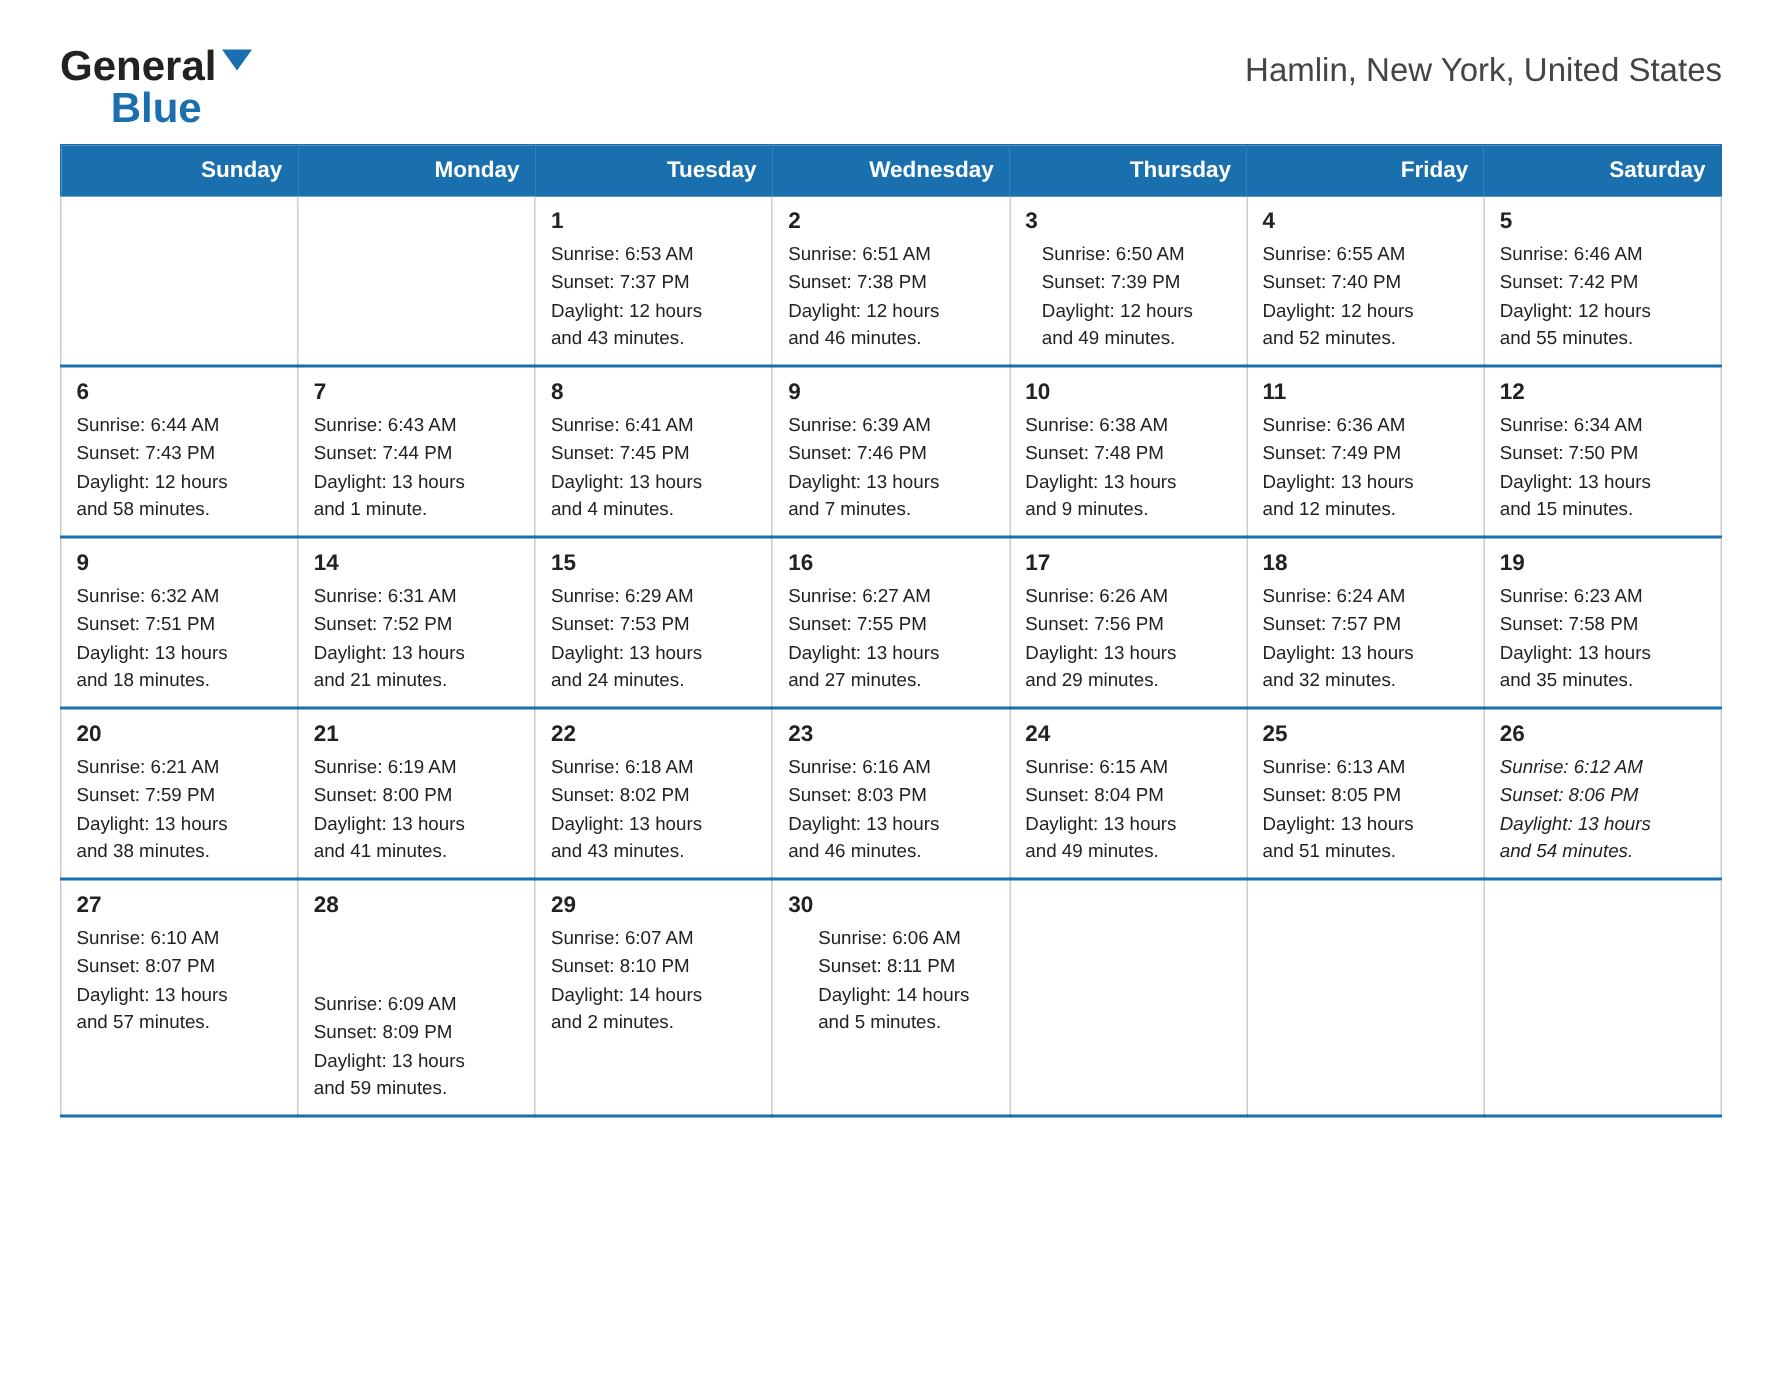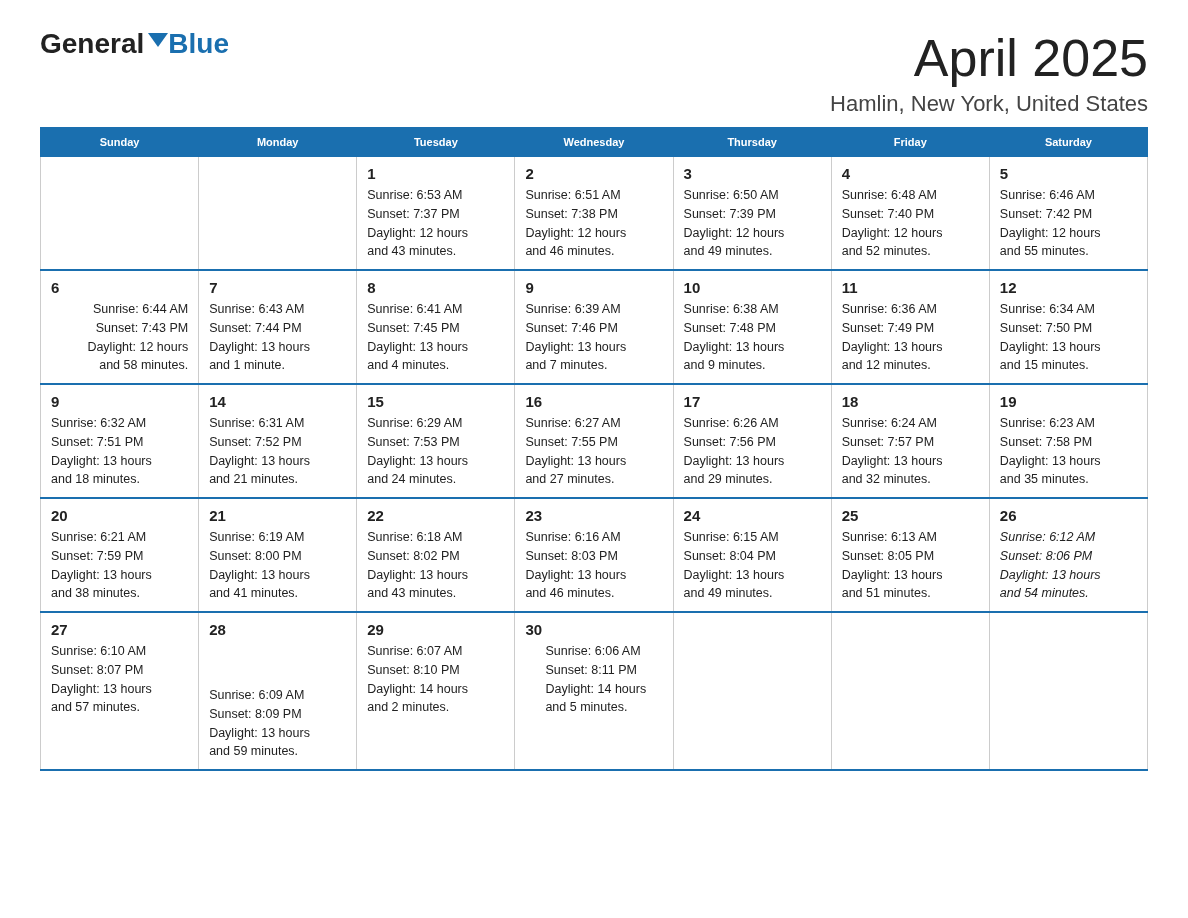--- a/index.html
+++ b/index.html
@@ -12,21 +12,22 @@
       min-height: 918px;
     }
     .header-row {
       display: flex;
       justify-content: space-between;
       align-items: flex-start;
       margin-bottom: 10px;
     }
     .logo {
       display: flex;
-      align-items: flex-end;
+      flex-direction: column;
+      align-items: center;
     }
     .logo-text-general {
       font-size: 28px;
       font-weight: bold;
       color: #222;
       line-height: 1;
     }
     .logo-text-blue {
       font-size: 28px;
       font-weight: bold;
@@ -64,24 +65,24 @@
       margin-top: 4px;
     }
     .calendar {
       width: 100%;
       border-collapse: collapse;
       margin-top: 10px;
     }
     .calendar thead tr th {
       background-color: #1a6faf;
       color: #fff;
-      font-size: 11px;
+      font-size: 15px;
       font-weight: bold;
       padding: 8px 10px;
-      text-align: center;
+      text-align: right;
       border: 1px solid #1a6faf;
     }
     .calendar tbody tr td {
       vertical-align: top;
       padding: 8px 10px;
       border: 1px solid #ccc;
       font-size: 13px;
       color: #222;
       width: calc(100% / 7);
       min-height: 100px;
@@ -111,21 +112,20 @@
   <div class="logo">
     <div class="logo-line">
       <span class="logo-text-general">General</span>
       <span class="logo-icon"></span>
     </div>
     <div>
       <span class="logo-text-blue">Blue</span>
     </div>
   </div>
   <div class="title-block">
-    <h1>April 2025</h1>
     <div class="subtitle">Hamlin, New York, United States</div>
   </div>
 </div>
 
 <table class="calendar">
   <thead>
     <tr>
 
     <th>Sunday</th>
         <th>Monday</th>
@@ -149,44 +149,44 @@
         </td>
         <td>
           <span class="day-num">2</span>
           <div class="day-info" style="white-space: pre-line;">Sunrise: 6:51 AM
 Sunset: 7:38 PM
 Daylight: 12 hours
 and 46 minutes.</div>
         </td>
         <td>
           <span class="day-num">3</span>
-          <div class="day-info" style="white-space: pre-line;">Sunrise: 6:50 AM
+          <div class="day-info" style="white-space: pre-line; margin-left: 11px;">Sunrise: 6:50 AM
 Sunset: 7:39 PM
 Daylight: 12 hours
 and 49 minutes.</div>
         </td>
         <td>
           <span class="day-num">4</span>
-          <div class="day-info" style="white-space: pre-line;">Sunrise: 6:48 AM
+          <div class="day-info" style="white-space: pre-line;">Sunrise: 6:55 AM
 Sunset: 7:40 PM
 Daylight: 12 hours
 and 52 minutes.</div>
         </td>
         <td>
           <span class="day-num">5</span>
           <div class="day-info" style="white-space: pre-line;">Sunrise: 6:46 AM
 Sunset: 7:42 PM
 Daylight: 12 hours
 and 55 minutes.</div>
         </td>
       </tr>
       <tr>
         <td>
           <span class="day-num">6</span>
-          <div class="day-info" style="white-space: pre-line; text-align: right;">Sunrise: 6:44 AM
+          <div class="day-info" style="white-space: pre-line;">Sunrise: 6:44 AM
 Sunset: 7:43 PM
 Daylight: 12 hours
 and 58 minutes.</div>
         </td>
         <td>
           <span class="day-num">7</span>
           <div class="day-info" style="white-space: pre-line;">Sunrise: 6:43 AM
 Sunset: 7:44 PM
 Daylight: 13 hours
 and 1 minute.</div>

